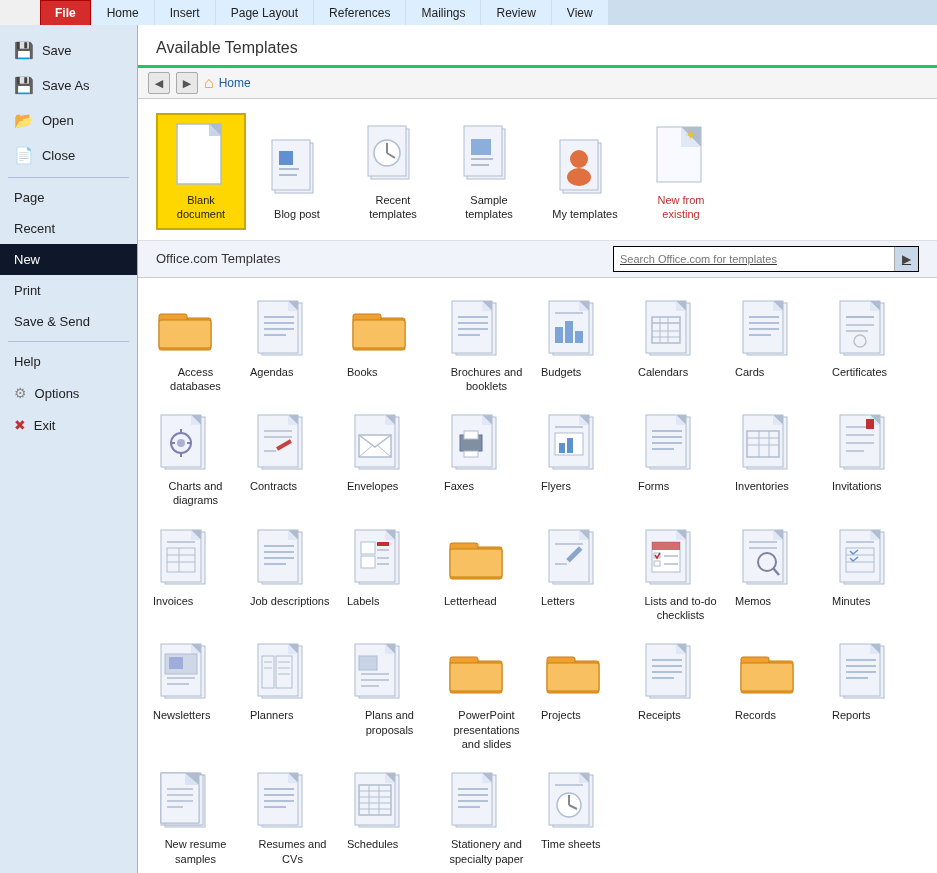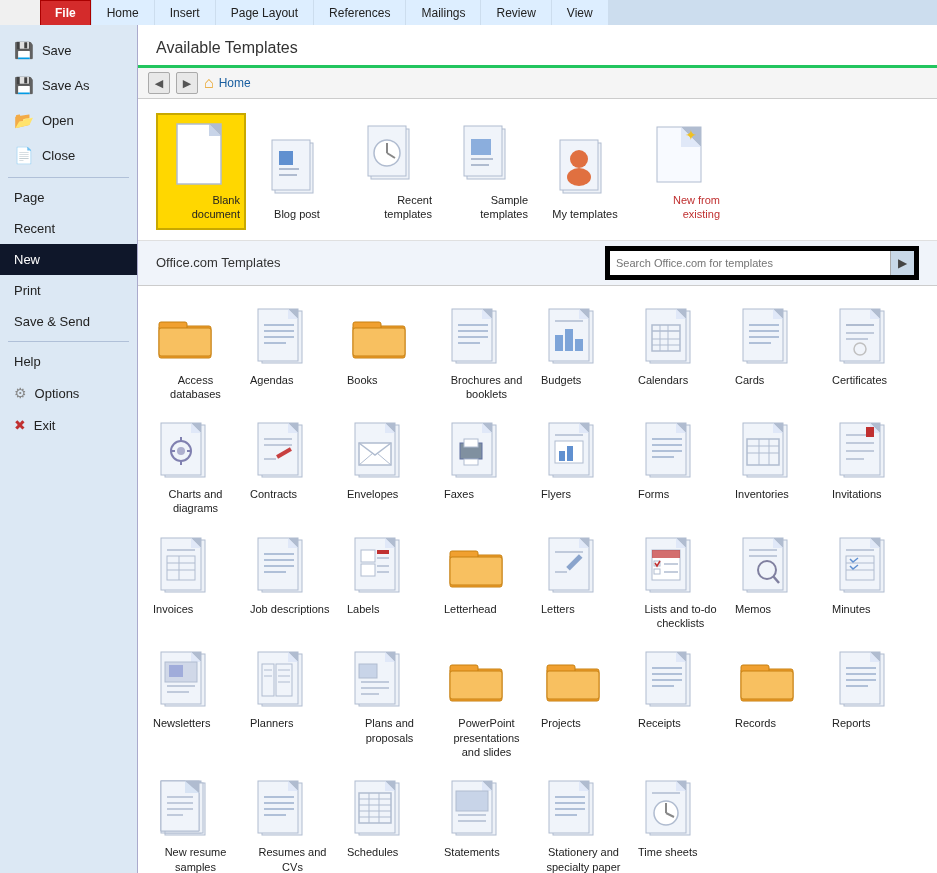--- a/index.html
+++ b/index.html
@@ -20,30 +20,30 @@
     .available-templates-header { font-size: 16px; color: #333; padding: 14px 18px 8px 18px; font-weight: normal; border-bottom: 3px solid #22c55e; }
 
     
     .nav-bar { display: flex; align-items: center; background: #f5f5f5; border-bottom: 1px solid #ccc; padding: 4px 10px; gap: 6px; }
     .nav-btn { width: 22px; height: 22px; display: flex; align-items: center; justify-content: center; border: 1px solid #aaa; background: #e8e8e8; cursor: pointer; border-radius: 2px; font-size: 11px; color: #555; }
     .nav-home { display: flex; align-items: center; gap: 5px; font-size: 12px; color: #1a5fa0; cursor: pointer; }
     .home-icon { color: #e8a020; font-size: 16px; }
 
     
     .section-header { display: flex; align-items: center; background: #f0f4fa; border-bottom: 1px solid #ccc; padding: 5px 18px; font-size: 13px; color: #333; font-weight: normal; justify-content: space-between; }
-    .search-box { display: flex; align-items: center; border: 5px solid #000000; background: #fff; }
+    .search-box { display: flex; align-items: center; border: 1px solid #000000; background: #fff; text-decoration: underline; }
     .search-input { border: none; outline: none; padding: 3px 6px; font-size: 11px; width: 280px; background: transparent; color: #888; }
     .search-btn { width: 24px; height: 24px; display: flex; align-items: center; justify-content: center; background: #c8d8e8; border-left: 1px solid #aaa; cursor: pointer; font-size: 12px; color: #444; }
 
     
     .featured-row { display: flex; align-items: flex-end; padding: 14px 18px 10px 18px; gap: 6px; border-bottom: 1px solid #e0e0e0; background: #fff; }
     .featured-item { display: flex; flex-direction: column; align-items: center; width: 90px; cursor: pointer; padding: 6px 4px; border: 2px solid transparent; }
     .featured-item.selected { background: #ffd700; border-color: #c8a800; }
     .featured-icon { width: 68px; height: 68px; display: flex; align-items: center; justify-content: center; }
-    .featured-label { text-align: right; font-size: 11px; color: #222; margin-top: 4px; line-height: 1.3; }
+    .featured-label { text-align: center; font-size: 11px; color: #222; margin-top: 4px; line-height: 1.3; }
     .featured-label.red { color: #c03030; }
 
     
     .templates-grid { display: flex; flex-wrap: wrap; padding: 10px 10px; gap: 2px; }
     .template-item { display: flex; flex-direction: column; align-items: flex-start; width: 95px; cursor: pointer; padding: 8px 4px 6px 4px; border: 1px solid transparent; border-radius: 2px; }
     .template-icon { width: 64px; height: 64px; display: flex; align-items: center; justify-content: center; }
     .template-label { text-align: center; font-size: 11px; color: #222; margin-top: 4px; line-height: 1.3; }
 
   </style>
 </head>
@@ -740,36 +740,20 @@
           </div>
     <div class="template-label">Schedules</div>
         </div>
         <div class="template-item">
           <div class="template-icon">
             <svg width="52" height="60" viewBox="0 0 52 60">
     <rect x="6" y="4" width="40" height="52" fill="#eef2f8" stroke="#b0bcd0" stroke-width="1"></rect>
     <rect x="2" y="2" width="40" height="52" fill="#f0f4fa" stroke="#b0bcd0" stroke-width="1"></rect>
     <polygon points="32,2 42,2 42,12" fill="#b0bcd0"></polygon>
     <polygon points="32,2 42,12 32,12" fill="#e0e8f8"></polygon>
-
-      <rect x="6" y="12" width="32" height="20" fill="#c8d4e8" stroke="#b0bcd0" stroke-width="1"></rect>
-      <line x1="8" y1="36" x2="36" y2="36" stroke="#b0bcd0" stroke-width="1.5"></line>
-      <line x1="8" y1="42" x2="36" y2="42" stroke="#b0bcd0" stroke-width="1.5"></line>
-
-  </svg>
-          </div>
-    <div class="template-label">Statements</div>
-        </div>
-        <div class="template-item">
-          <div class="template-icon">
-            <svg width="52" height="60" viewBox="0 0 52 60">
-    <rect x="6" y="4" width="40" height="52" fill="#eef2f8" stroke="#b0bcd0" stroke-width="1"></rect>
-    <rect x="2" y="2" width="40" height="52" fill="#f0f4fa" stroke="#b0bcd0" stroke-width="1"></rect>
-    <polygon points="32,2 42,2 42,12" fill="#b0bcd0"></polygon>
-    <polygon points="32,2 42,12 32,12" fill="#e0e8f8"></polygon>
     <line x1="8" y1="18" x2="38" y2="18" stroke="#b0c0d8" stroke-width="2"></line>
     <line x1="8" y1="24" x2="38" y2="24" stroke="#b0c0d8" stroke-width="2"></line>
     <line x1="8" y1="30" x2="38" y2="30" stroke="#b0c0d8" stroke-width="2"></line>
     <line x1="8" y1="36" x2="30" y2="36" stroke="#b0c0d8" stroke-width="2"></line>
 
   </svg>
           </div>
     <div class="template-label">Stationery and specialty paper</div>
         </div>
         <div class="template-item">

